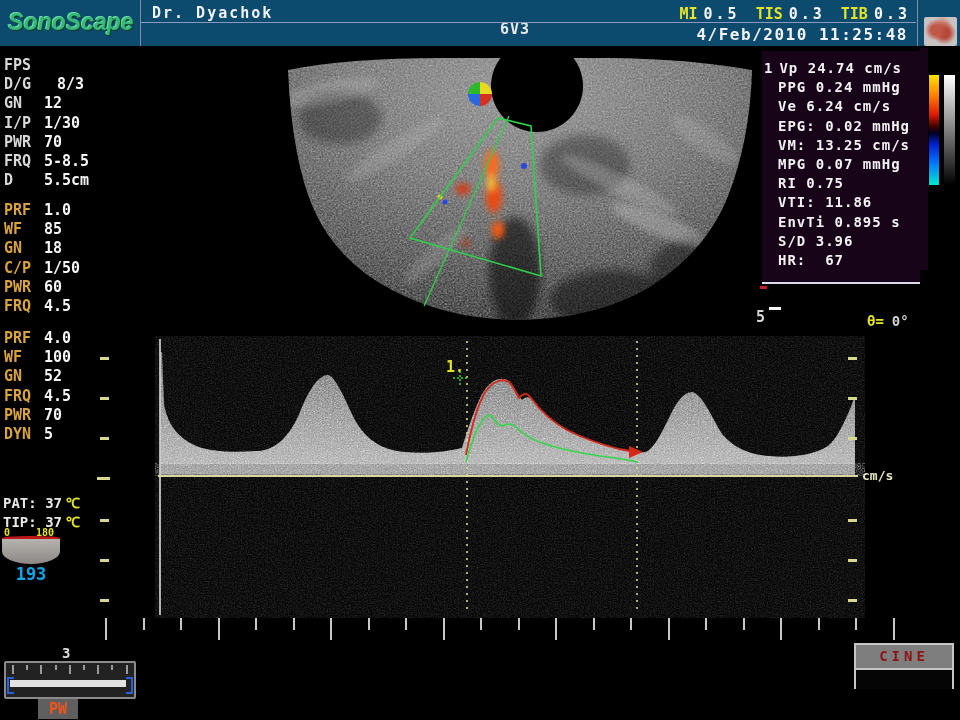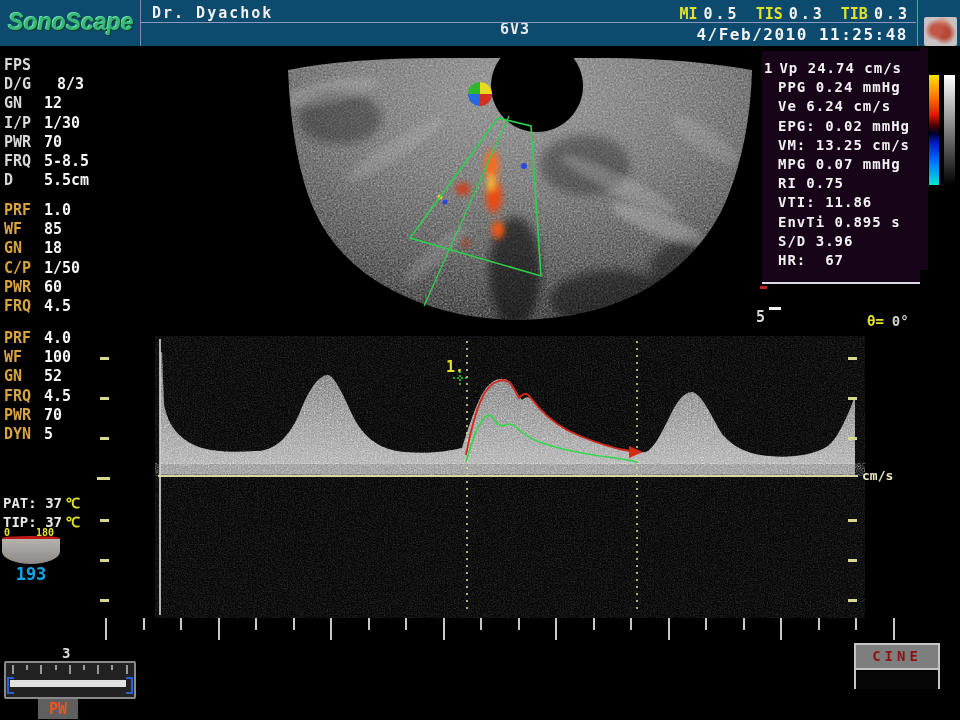--- a/index.html
+++ b/index.html
@@ -76,21 +76,21 @@
   
   .slider-label{position:absolute;left:62px;top:645px;font-size:14px;font-weight:bold;color:#dcdcdc;}
   .slider-box{position:absolute;left:4px;top:661px;width:128px;height:34px;background:#222;
               border:2px solid #8a8a8a;border-radius:2px;}
   .slider-bar{position:absolute;left:4px;top:17px;width:116px;height:7px;background:#e2e2e2;}
   .slider-bracket{position:absolute;top:14px;width:5px;height:13px;border:2px solid #2b5fd9;background:none;}
   .slider-bracket.left{left:1px;border-right:none;}
   .slider-bracket.right{right:1px;border-left:none;}
   .pw-badge{position:absolute;left:38px;top:699px;width:40px;height:20px;background:#5f5f5f;
             text-align:center;line-height:20px;font-size:15px;font-weight:bold;color:#f0551e;}
-  .cine-btn{position:absolute;left:854px;top:643px;width:86px;height:46px;border:2px solid #c6c6c6;
+  .cine-btn{position:absolute;left:854px;top:643px;width:100px;height:46px;border:2px solid #c6c6c6;
             background:#000;cursor:pointer;padding:0;}
   .cine-top{height:23px;background:#7e7e7e;border-bottom:2px solid #c6c6c6;text-align:center;
             line-height:23px;font-size:14px;font-weight:bold;color:#8f1212;letter-spacing:4px;
             font-family:"DejaVu Sans Mono",monospace;}
   .cine-bottom{height:19px;background:#050505;}
 
   svg text{font-family:"DejaVu Sans Mono",monospace;}
 </style>
 </head>
 <body>

